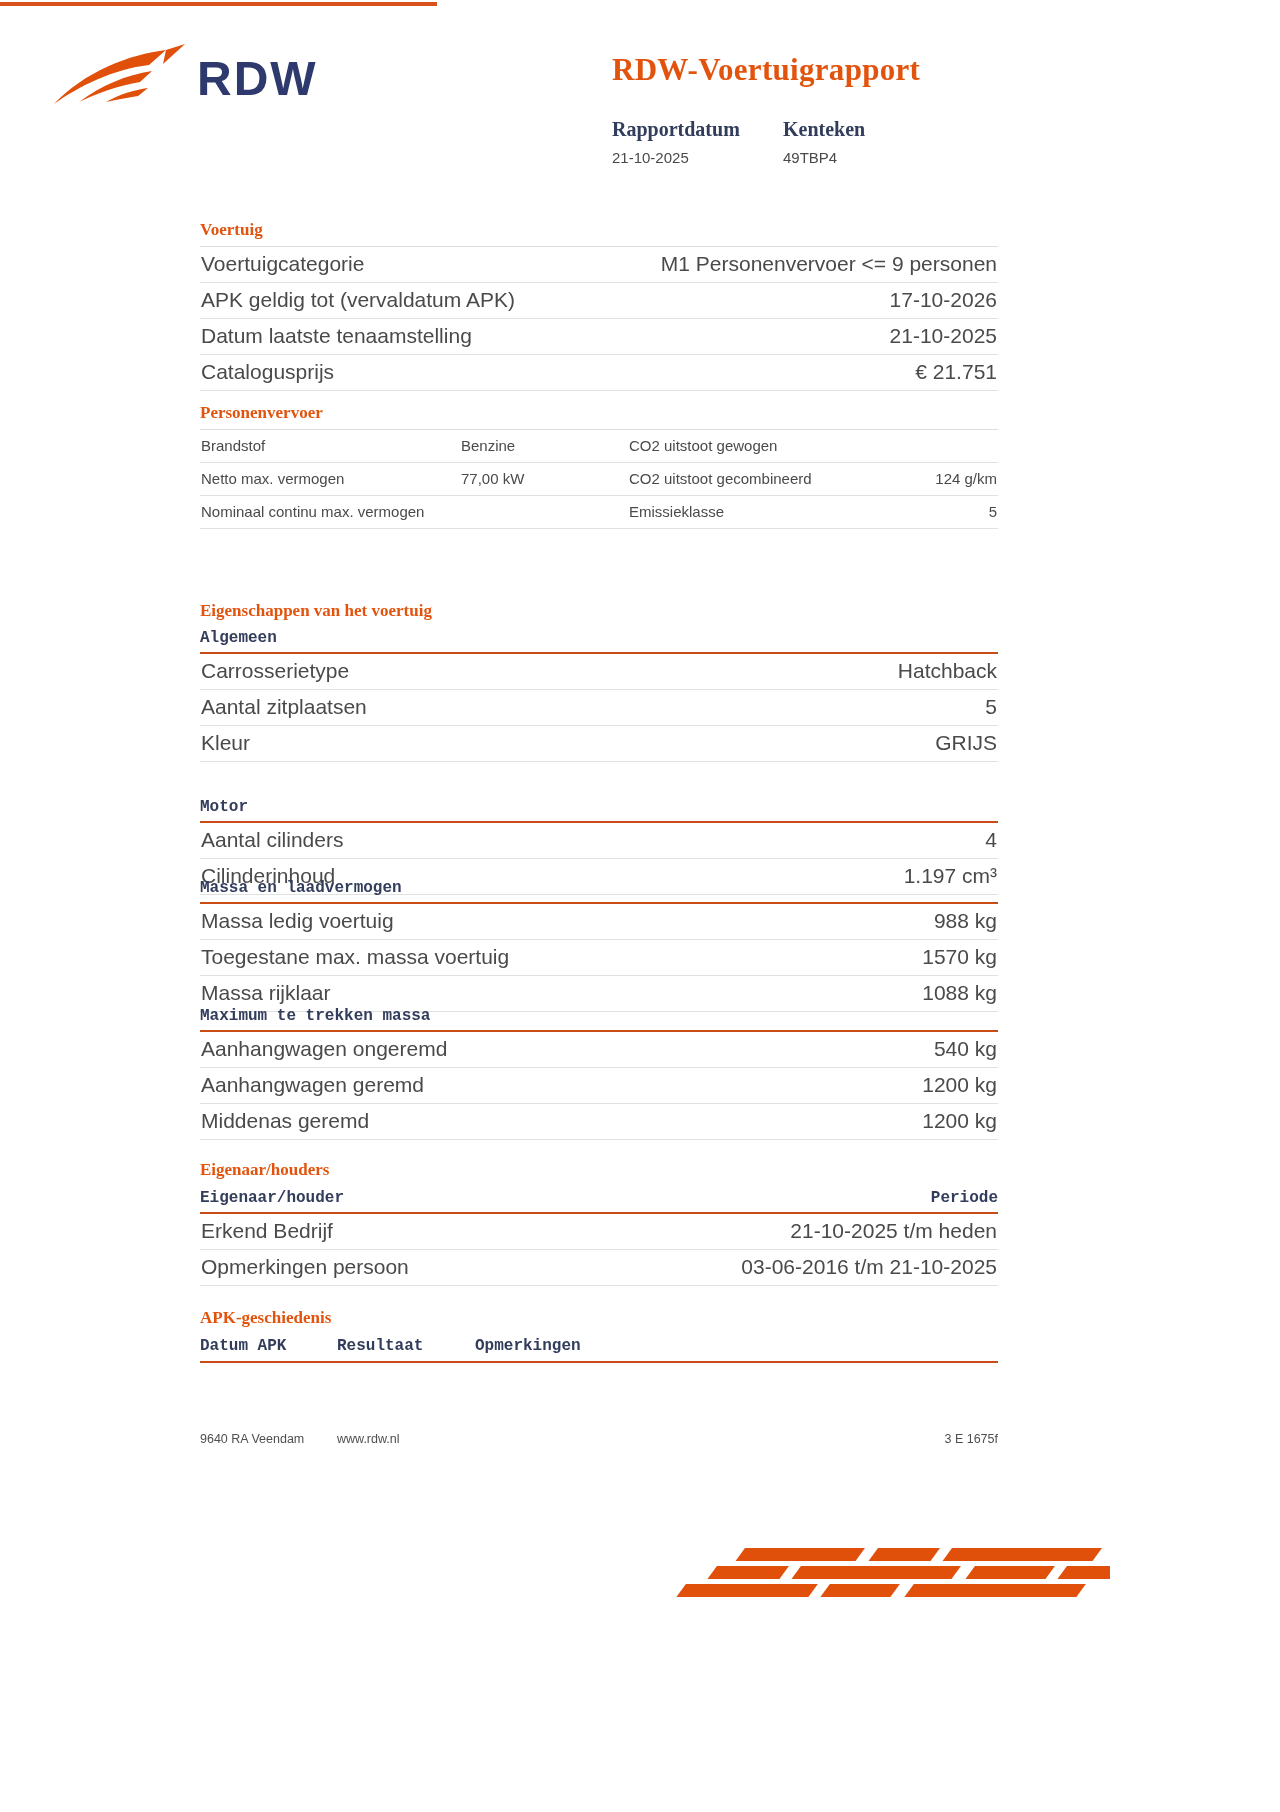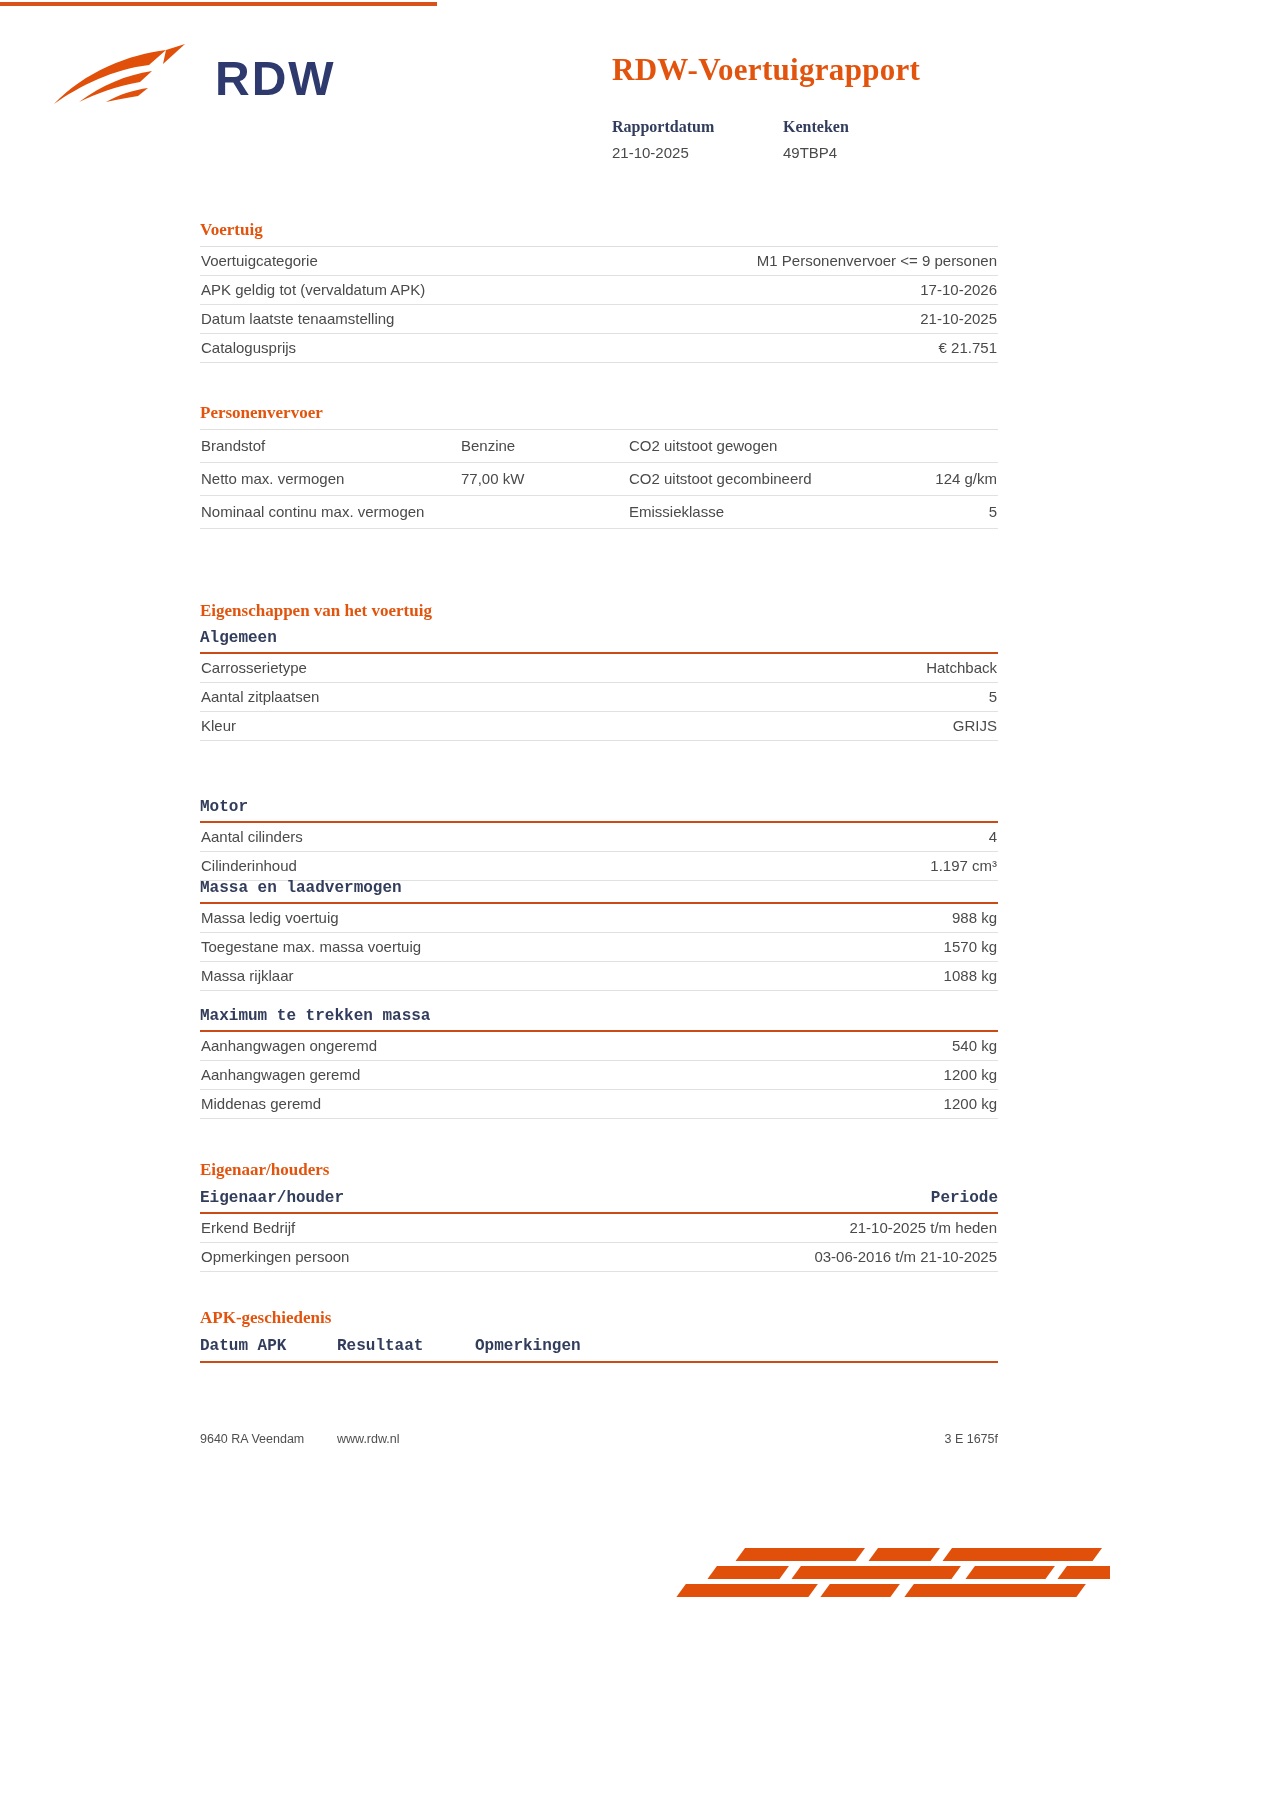--- a/index.html
+++ b/index.html
@@ -4,34 +4,34 @@
 <title>RDW-Voertuigrapport</title>
 <style>
   * { margin:0; padding:0; box-sizing:border-box; }
   html,body { background:#ffffff; }
   body { width:1280px; height:1812px; font-family:"Liberation Sans", sans-serif; }
   .page { position:relative; width:1280px; height:1812px; background:#ffffff; overflow:hidden; color:#4a4a4a; }
 
   .edge-line { position:absolute; top:2px; left:0; width:437px; height:4px; background:#d9521b; }
 
   
-  .logo-wrap { position:absolute; left:52px; top:44px; display:flex; align-items:center; gap:28px; }
+  .logo-wrap { position:absolute; left:52px; top:44px; display:flex; align-items:center; gap:10px; }
   .logo-text { font-family:"Liberation Sans", sans-serif; font-weight:bold; font-size:48px; letter-spacing:2px; color:#2e3a6e; line-height:1; }
   .doc-title { position:absolute; left:612px; top:52px; font-family:"Liberation Serif", serif; font-weight:bold; font-size:31px; color:#e2540e; letter-spacing:0.3px; }
-  .meta-label { font-family:"Liberation Serif", serif; font-weight:bold; font-size:16px; color:#323d5c; }
+  .meta-label { font-family:"Liberation Serif", serif; font-weight:bold; font-size:20px; color:#323d5c; }
   .meta-value { font-size:15px; color:#4a4a4a; margin-top:8px; }
   .meta-block { position:absolute; top:118px; }
 
   
   .section { position:absolute; left:200px; width:798px; }
   .sec-head { font-family:"Liberation Serif", serif; font-weight:bold; font-size:17px; color:#e2540e; padding-bottom:6px; }
   .sec-head.lined { border-bottom:1px solid #dedede; }
   .subhead { font-family:Liberation Mono, monospace; font-weight:bold; font-size:16px; color:#323d5c; padding:3px 0 5px; border-bottom:2px solid #c94b16; }
 
-  .row { display:flex; justify-content:space-between; align-items:baseline; padding:5px 1px 6px; border-bottom:1px solid #e1e1e1; font-size:15px; color:#4a4a4a; }
+  .row { display:flex; justify-content:space-between; align-items:baseline; padding:5px 1px 6px; border-bottom:1px solid #e1e1e1; font-size:21px; color:#4a4a4a; }
   .row .val { text-align:right; white-space:nowrap; }
 
   .mrow { display:grid; grid-template-columns:260px 110px 58px 250px 1fr; padding:7px 1px 8px; border-bottom:1px solid #e1e1e1; font-size:15px; color:#4a4a4a; align-items:baseline; }
   .mrow .lval { text-align:left; }
   .mrow .rval { text-align:right; }
 
   .two-col-head { display:flex; justify-content:space-between; align-items:baseline; padding:3px 0 5px; border-bottom:2px solid #c94b16; }
   .apk-head { display:grid; grid-template-columns:137px 138px 1fr; padding:3px 0 6px; border-bottom:2px solid #c94b16; }
 
   

